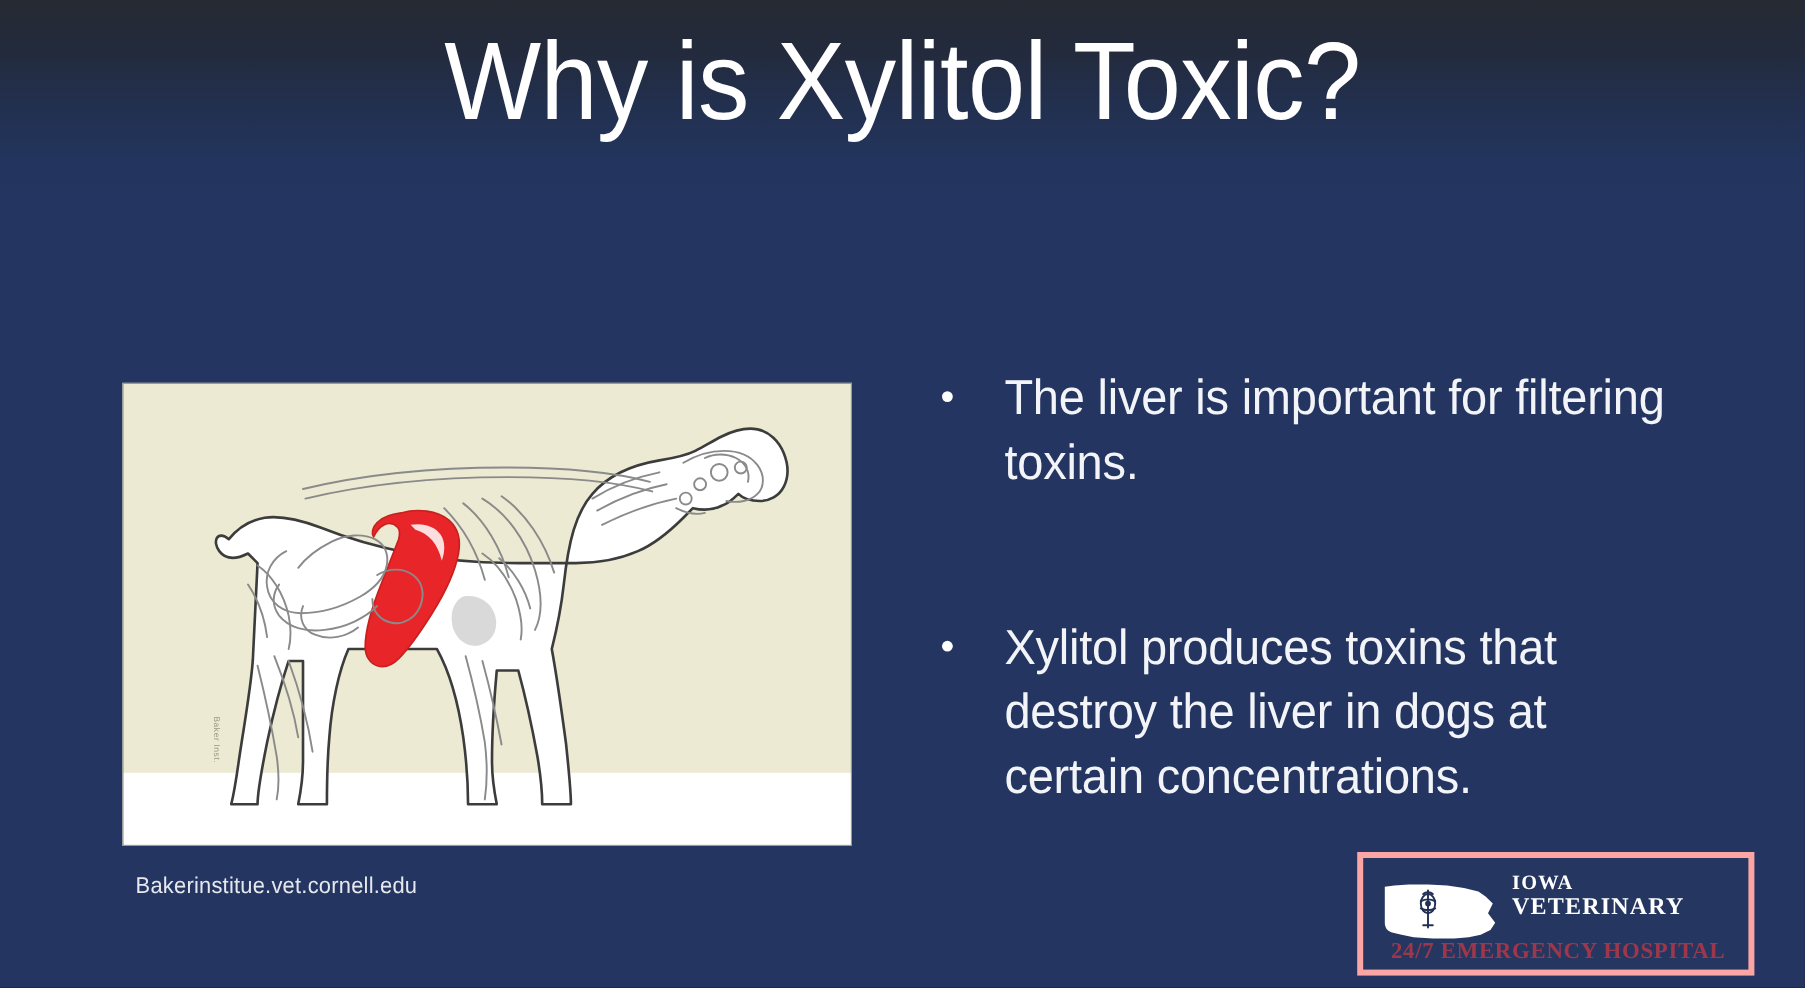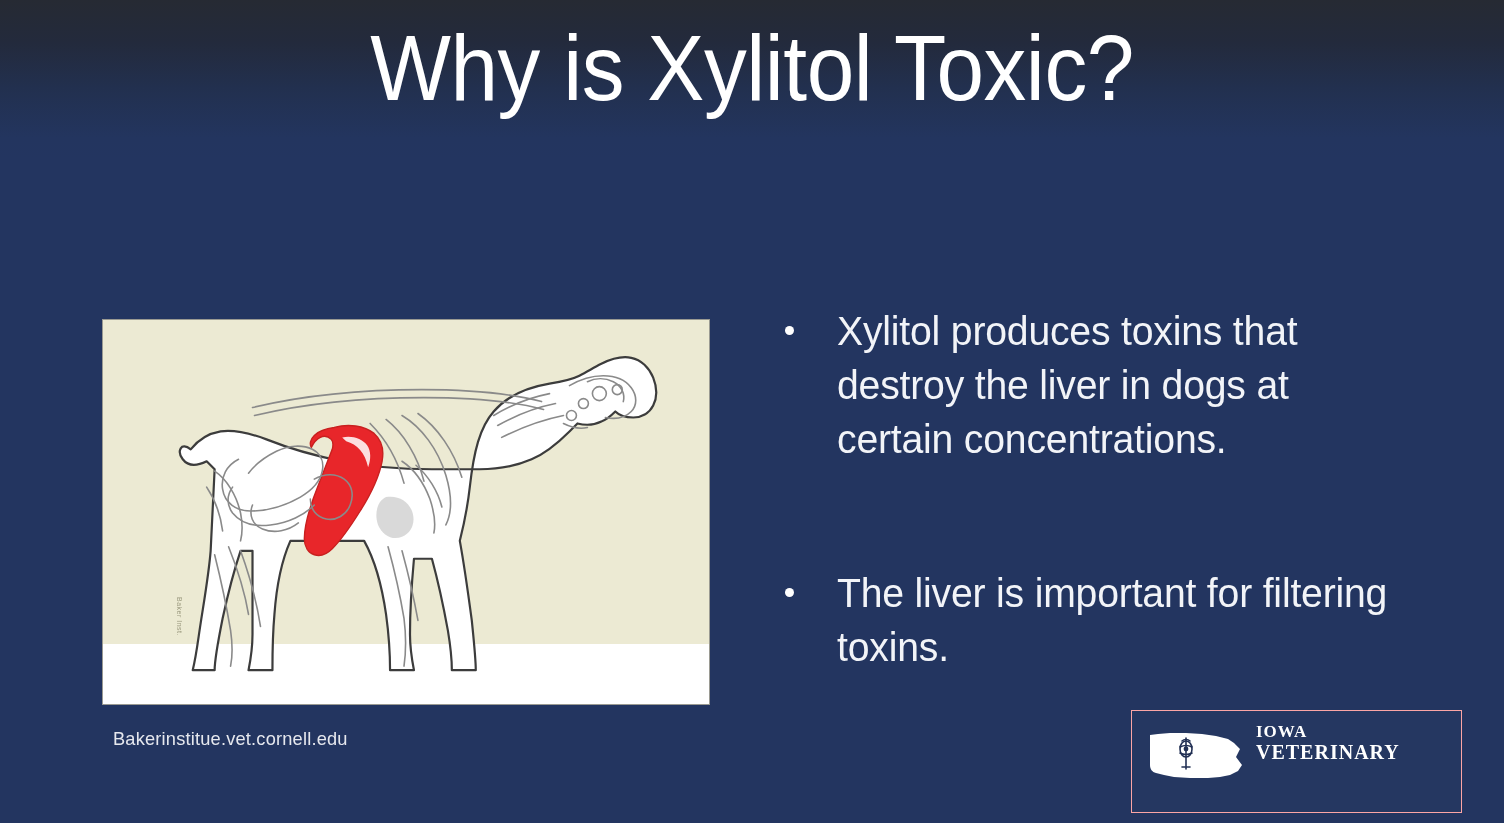--- a/index.html
+++ b/index.html
@@ -139,21 +139,21 @@
     transform-origin: 0 0;
   }
 
   
   .logo {
     position: absolute;
     left: 1131px;
     top: 710px;
     width: 331px;
     height: 103px;
-    border: 1px solid #fca5a5;
+    border: 5px solid #fca5a5;
     box-sizing: border-box;
     background: rgba(255,255,255,0.012);
   }
   .logo-inner {
     position: absolute;
     inset: 0;
     display: flex;
     align-items: flex-start;
   }
   .logo-state {
@@ -345,25 +345,25 @@
     </svg>
 
     <div class="pic-signature">Baker Inst.</div>
   </div>
 
   <div class="caption">Bakerinstitue.vet.cornell.edu</div>
 
   <div class="bullets">
     <div class="bullet">
       <span class="dot"></span>
-      <span class="btext">Xylitol produces toxins that destroy the liver in dogs at certain concentrations.</span>
+      <span class="btext">The liver is important for filtering toxins.</span>
     </div>
     <div class="bullet">
       <span class="dot"></span>
-      <span class="btext">The liver is important for filtering toxins.</span>
+      <span class="btext">Xylitol produces toxins that destroy the liver in dogs at certain concentrations.</span>
     </div>
   </div>
 
   <div class="logo">
     <div class="logo-inner">
       <svg class="logo-state" viewBox="0 0 100 56">
         <path d="M4,10 L4,40 C4,44 6,47 10,48 L18,50 L28,52 L44,53 L62,53
                  L74,52 L84,50 L92,46 L96,40 L90,32 L94,24 L88,18 L82,14
                  L70,11 L56,9 L40,8 L24,8 L12,9 Z" fill="#ffffff"></path>
 
@@ -376,16 +376,17 @@
           <path d="M36,42 L44,42"></path>
         </g>
         <circle cx="40" cy="24" r="2.4" fill="#223054"></circle>
       </svg>
 
       <div class="logo-words">
         <span class="w1">IOWA</span>
         <span class="w3">VETERINARY</span>
       </div>
 
+      <div class="logo-tagline">24/7 EMERGENCY HOSPITAL</div>
     </div>
   </div>
 
 </div>
 
 </body></html>

